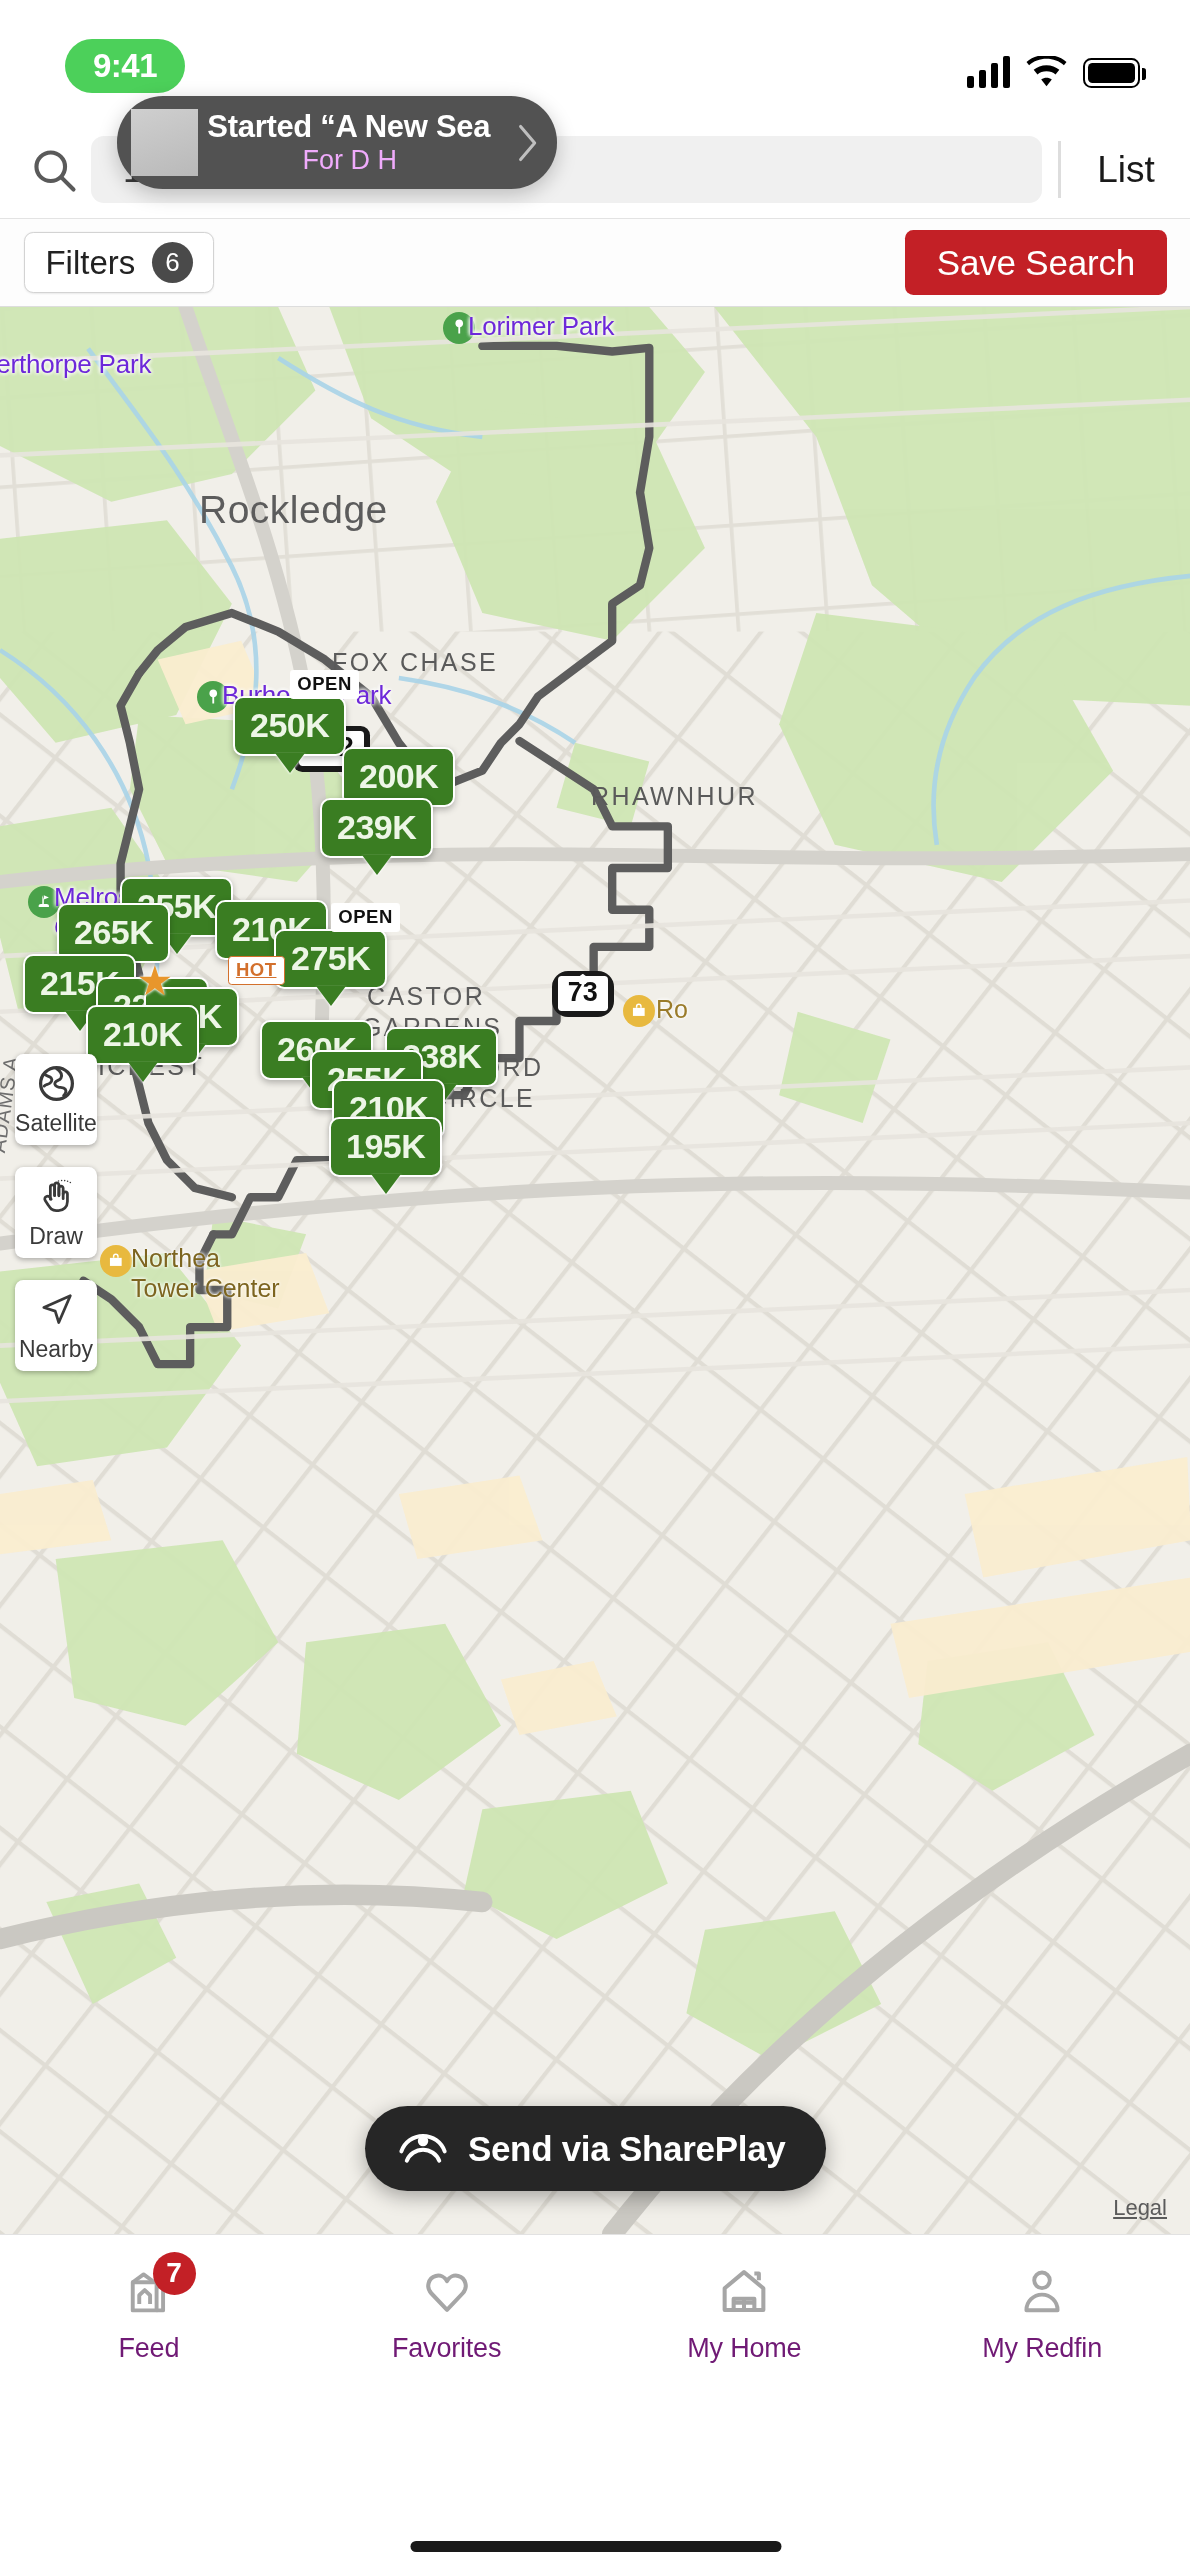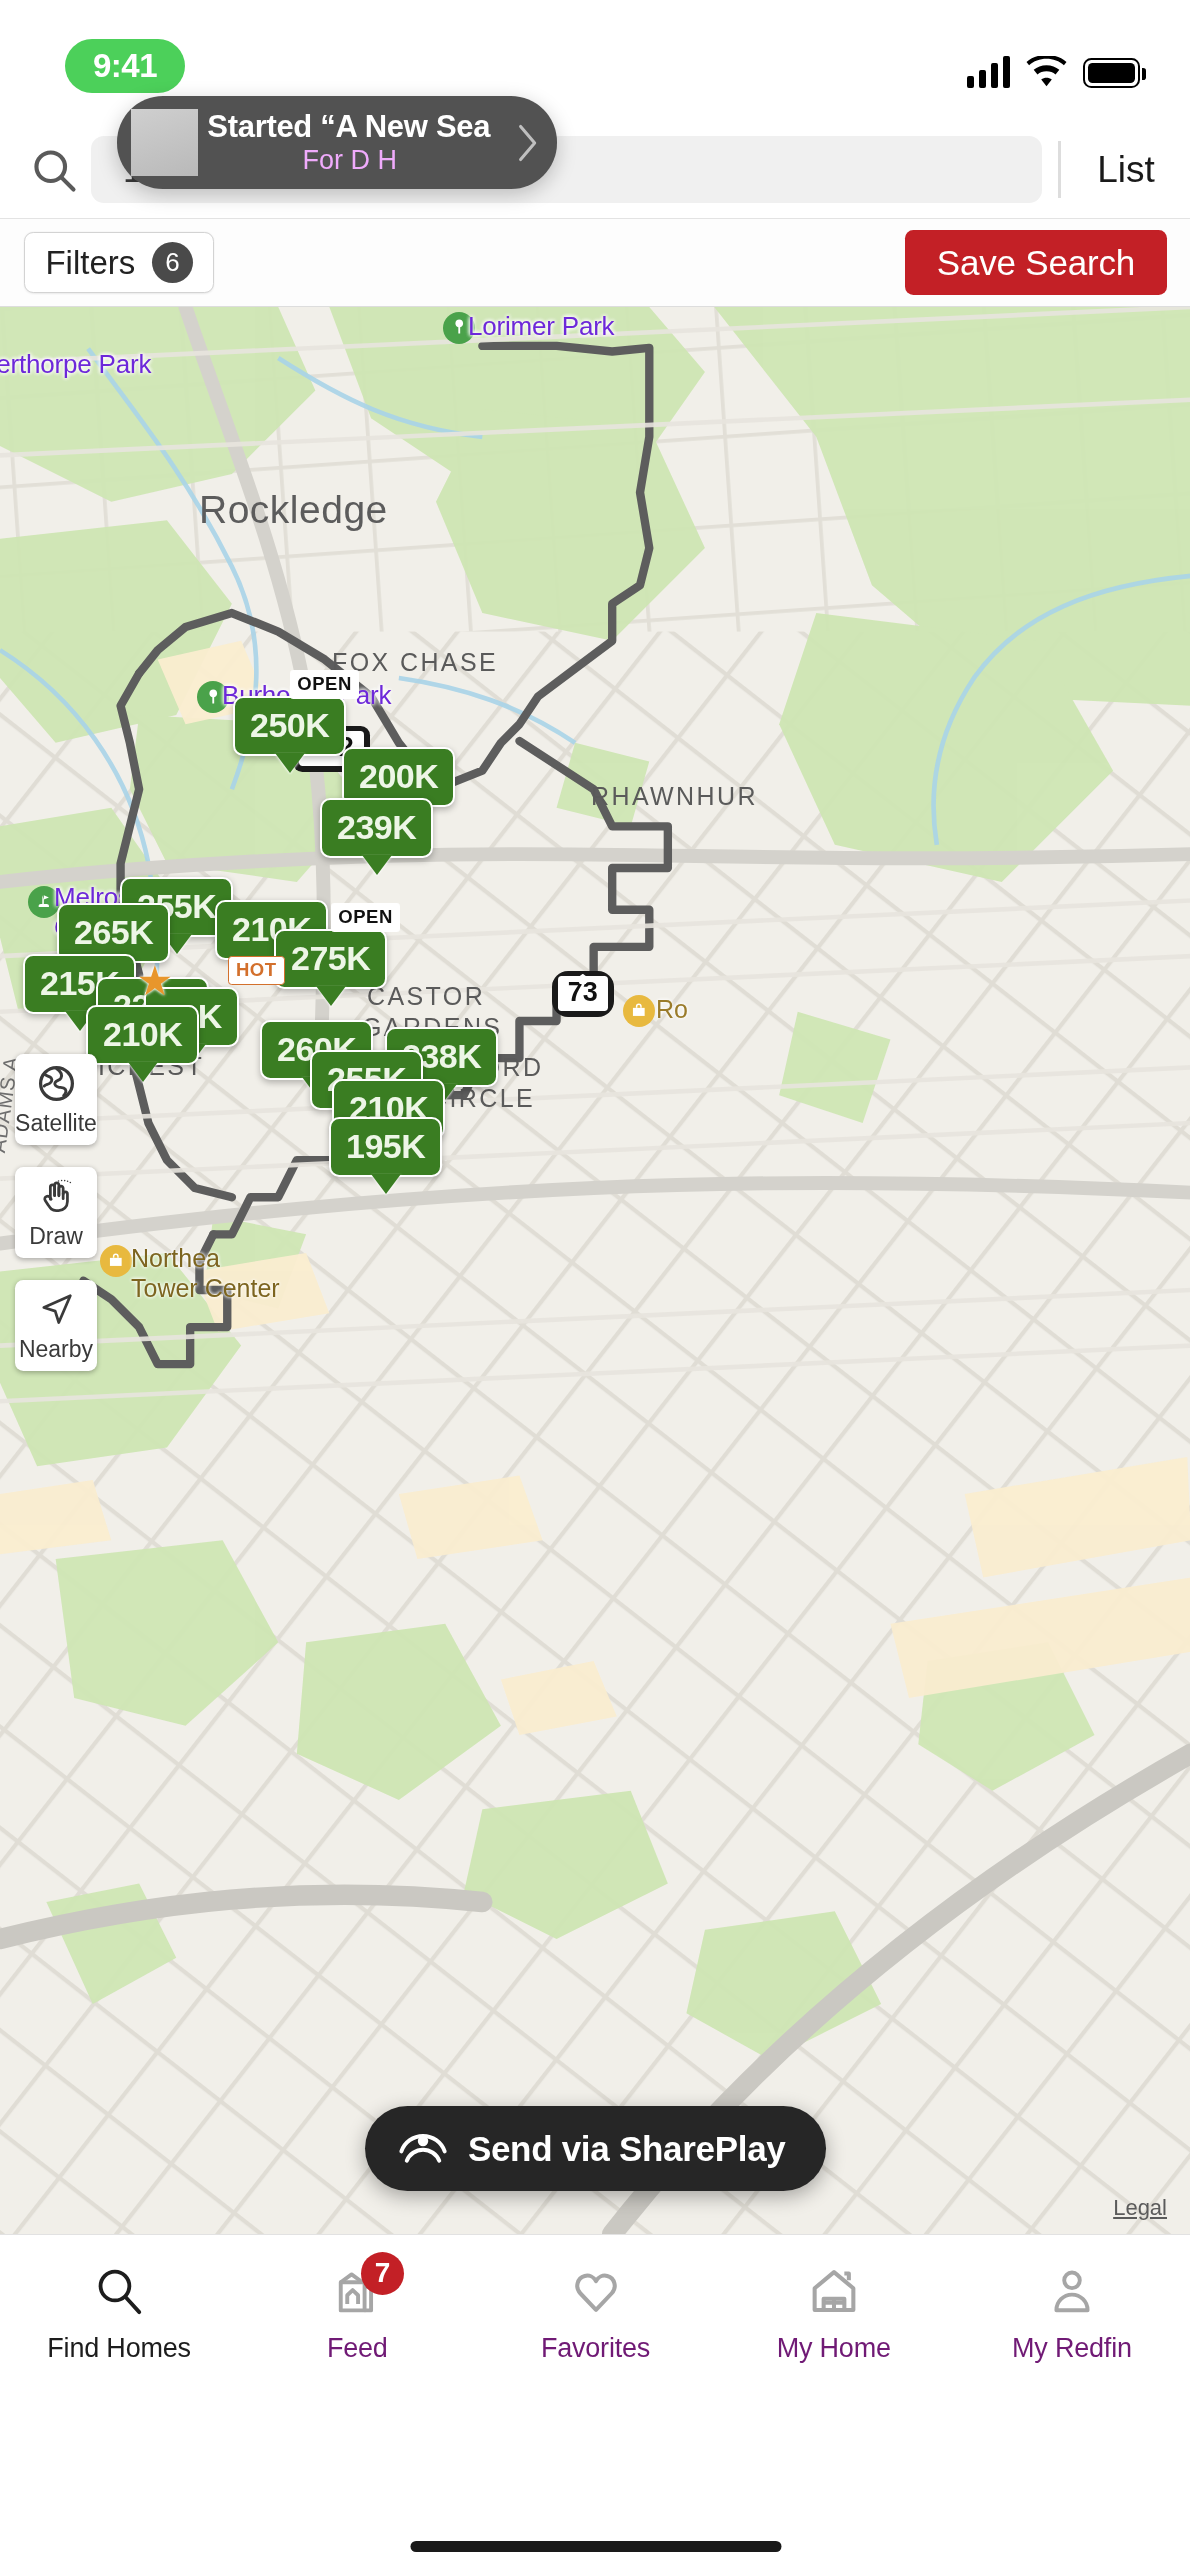--- a/index.html
+++ b/index.html
@@ -388,21 +388,21 @@
       <span class="badge-open">OPEN</span>
     </div>
     <div class="pin" style="left:23px;top:647px;">
       <span>215K</span>
     </div>
     <div class="pin" style="left:96px;top:670px;">
       <span>229K</span>
     </div>
     <div class="pin" style="left:144px;top:680px;">
       <span>60K</span>
-      <span class="badge-hot" style="top:-33px;right:-48px;">HOT</span>
+      <span class="badge-hot" style="top:-33px;right:-48px;text-decoration:underline;">HOT</span>
     </div>
     <div class="star" style="left:154px;top:694px;">
         <span>★</span>
       </div>
     <div class="pin" style="left:86px;top:698px;">
       <span>210K</span>
     </div>
     <div class="pin" style="left:260px;top:713px;">
       <span>260K</span>
     </div>
@@ -518,29 +518,20 @@
       <div class="notif-sub">For D H</div>
     </div>
     <div class="notif-chev">
       <svg width="32" height="46" viewBox="0 0 24 36" fill="none" stroke="#bfbfbf" stroke-width="2.4" stroke-linecap="round" stroke-linejoin="round">
           <path d="M7 5l11 13L7 31"></path>
         </svg>
     </div>
   </div>
 
   <div class="tabbar">
-    <div class="tab active">
-      <div class="ic">
-        <svg width="54" height="54" viewBox="0 0 24 24" fill="none" stroke="#1d1d1d" stroke-width="1.7" stroke-linecap="round">
-            <circle cx="10.2" cy="9.8" r="6.4"></circle>
-            <path d="M14.9 14.7L21 21.4"></path>
-          </svg>
-      </div>
-      <div class="t">Find Homes</div>
-    </div>
     <div class="tab">
       <div class="ic">
         <svg width="52" height="52" viewBox="0 0 24 24" fill="none" stroke="#a6a6a6" stroke-width="1.8" stroke-linejoin="round">
           <path d="M4.5 7.5h11v13h-11z"></path>
             <path d="M15.5 9.5h3v11h-3"></path>
           <path d="M7.5 17.5v-4l2.5-2.4 2.5 2.4v4"></path>
           <path d="M4.5 7.5l5-3.6 5 3.6"></path>
         </svg>
         <span class="tab-badge">7</span>
       </div>

